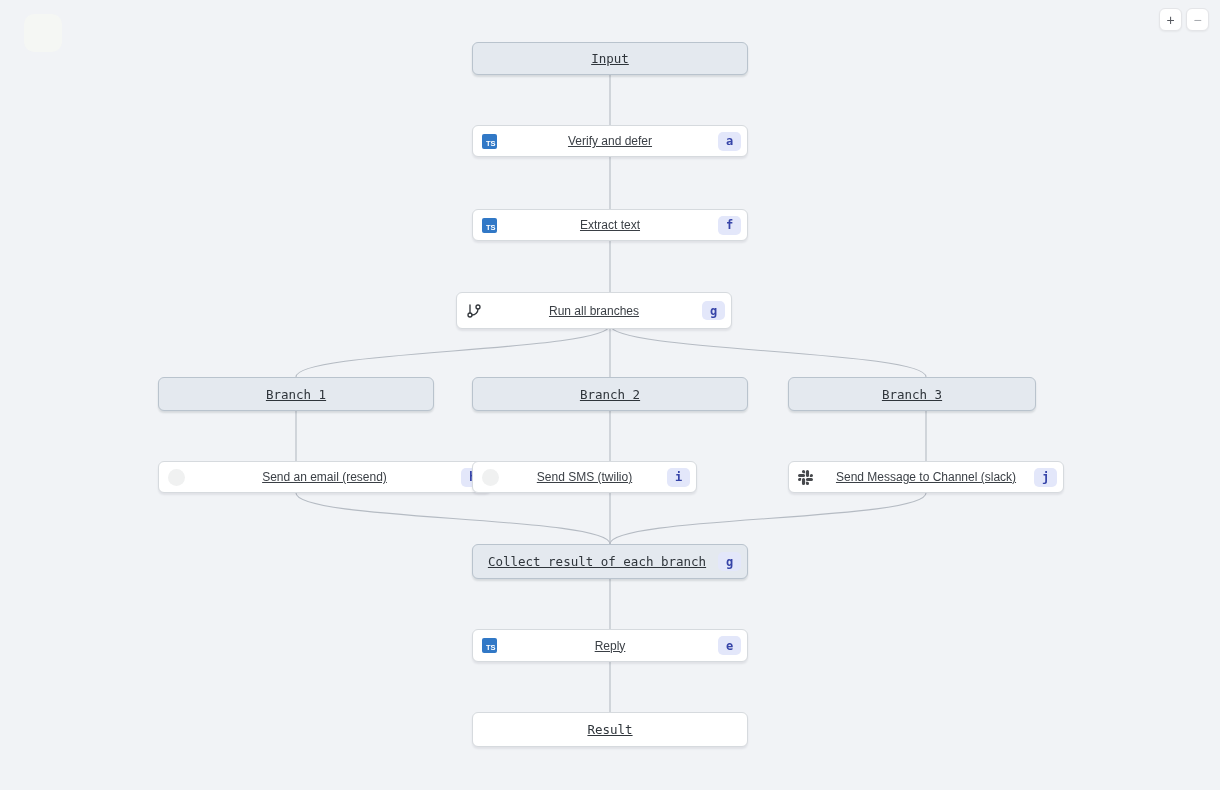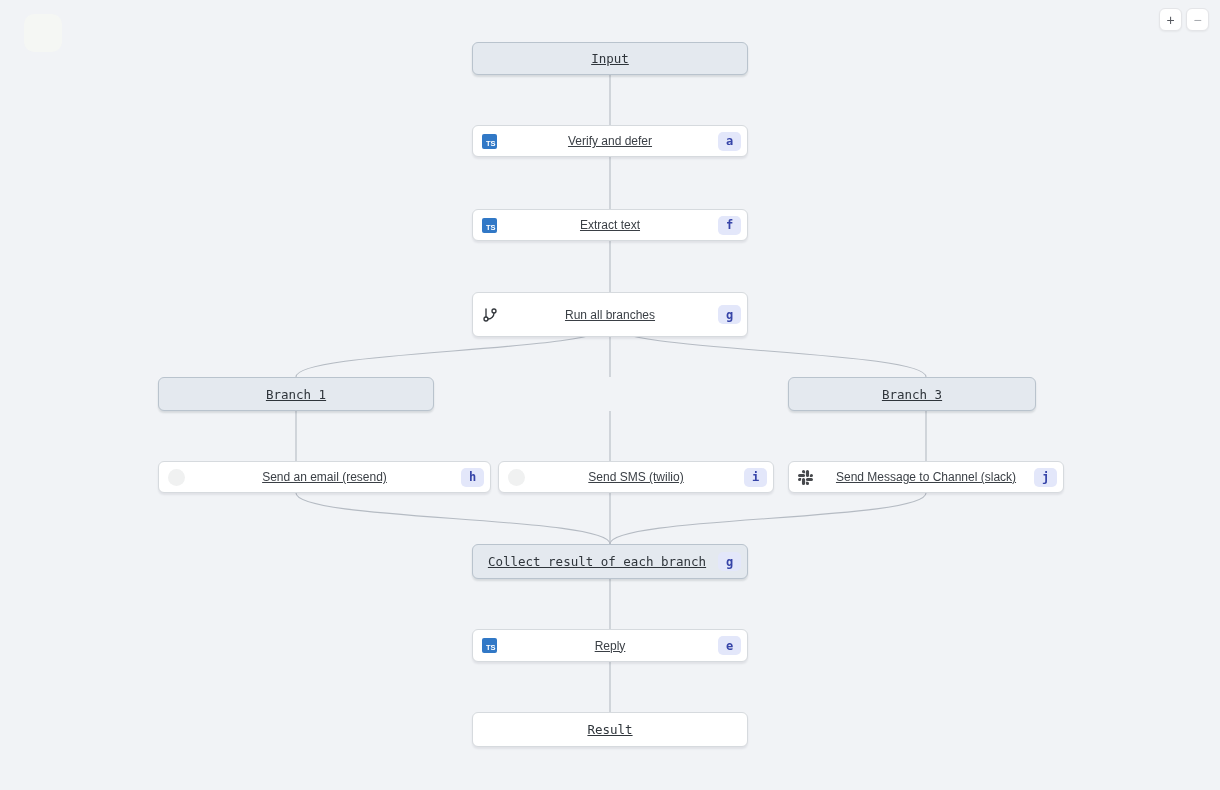--- a/index.html
+++ b/index.html
@@ -96,47 +96,50 @@
     <span class="label">Verify and defer</span>
     <span class="badge">a</span>
   </div>
 
   <div class="node white" style="left:472px;top:209px;width:276px;height:32px">
     <span class="icon-ts">TS</span>
     <span class="label">Extract text</span>
     <span class="badge">f</span>
   </div>
 
-  <div class="node white" style="left:472px;top:292px;width:276px;height:45px">
+  <div class="node white" style="left:456px;top:292px;width:276px;height:37px">
     <span class="icon-svg">
       <svg viewBox="0 0 24 24" fill="none" stroke="#33373c" stroke-width="2" stroke-linecap="round">
         <line x1="6" y1="3" x2="6" y2="15"></line>
         <circle cx="18" cy="6" r="3"></circle>
         <circle cx="6" cy="18" r="3"></circle>
         <path d="M18 9a9 9 0 0 1-9 9"></path>
       </svg>
     </span>
     <span class="label">Run all branches</span>
     <span class="badge">g</span>
   </div>
 
   <div class="node header" style="left:158px;top:377px;width:276px;height:34px">
     <span class="label">Branch 1</span>
   </div>
+  <div class="node header" style="left:472px;top:377px;width:276px;height:34px">
+    <span class="label">Branch 2</span>
+  </div>
   <div class="node header" style="left:788px;top:377px;width:248px;height:34px">
     <span class="label">Branch 3</span>
   </div>
 
   <div class="node white" style="left:158px;top:461px;width:333px;height:32px">
     <span class="icon-circle"></span>
     <span class="label">Send an email (resend)</span>
     <span class="badge">h</span>
   </div>
 
-  <div class="node white" style="left:498px;top:461px;width:276px;height:32px">
+  <div class="node white" style="left:472px;top:461px;width:225px;height:32px">
     <span class="icon-circle"></span>
     <span class="label">Send SMS (twilio)</span>
     <span class="badge">i</span>
   </div>
 
   <div class="node white" style="left:788px;top:461px;width:276px;height:32px">
     <span class="icon-svg" style="width:15px;height:15px;">
       <svg viewBox="0 0 24 24" fill="#47494d">
         <path d="M5.042 15.165a2.528 2.528 0 0 1-2.52 2.523A2.528 2.528 0 0 1 0 15.165a2.527 2.527 0 0 1 2.522-2.52h2.52v2.52zM6.313 15.165a2.527 2.527 0 0 1 2.521-2.52 2.527 2.527 0 0 1 2.521 2.52v6.313A2.528 2.528 0 0 1 8.834 24a2.528 2.528 0 0 1-2.521-2.522v-6.313zM8.834 5.042a2.528 2.528 0 0 1-2.521-2.52A2.528 2.528 0 0 1 8.834 0a2.528 2.528 0 0 1 2.521 2.522v2.52H8.834zM8.834 6.313a2.528 2.528 0 0 1 2.521 2.521 2.528 2.528 0 0 1-2.521 2.521H2.522A2.528 2.528 0 0 1 0 8.834a2.528 2.528 0 0 1 2.522-2.521h6.312zM18.956 8.834a2.528 2.528 0 0 1 2.522-2.521A2.528 2.528 0 0 1 24 8.834a2.528 2.528 0 0 1-2.522 2.521h-2.522V8.834zM17.688 8.834a2.528 2.528 0 0 1-2.523 2.521 2.527 2.527 0 0 1-2.52-2.521V2.522A2.527 2.527 0 0 1 15.165 0a2.528 2.528 0 0 1 2.523 2.522v6.312zM15.165 18.956a2.528 2.528 0 0 1 2.523 2.522A2.528 2.528 0 0 1 15.165 24a2.527 2.527 0 0 1-2.52-2.522v-2.522h2.52zM15.165 17.688a2.527 2.527 0 0 1-2.52-2.523 2.526 2.526 0 0 1 2.52-2.52h6.313A2.527 2.527 0 0 1 24 15.165a2.528 2.528 0 0 1-2.522 2.523h-6.313z"></path>
       </svg>

